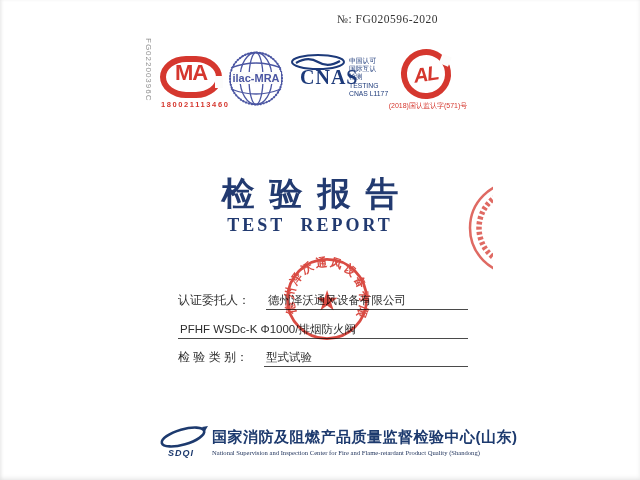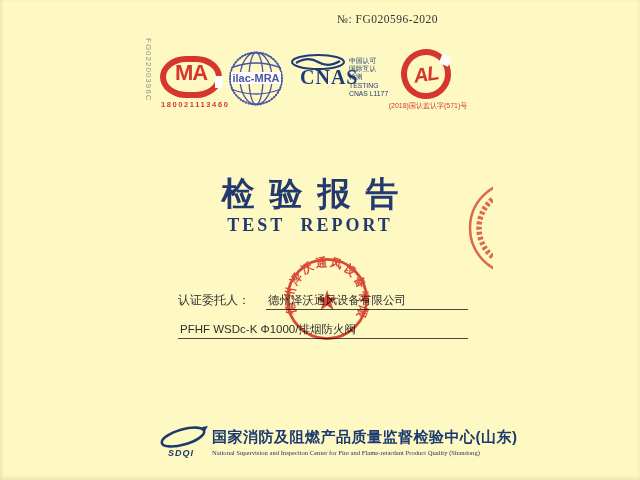--- a/index.html
+++ b/index.html
@@ -1,17 +1,17 @@
 <!DOCTYPE html>
 <html><head>
 <meta charset="utf-8">
 <style>
   html,body{margin:0;padding:0;background:#9a9a9a;}
   #page{
-    position:relative;width:640px;height:480px;background:#fef9c3;
+    position:relative;width:640px;height:480px;background:#ffffff;
     font-family:"Liberation Sans",sans-serif;overflow:hidden;
     box-shadow:inset 0 -2px 4px rgba(0,0,0,.08), inset 2px 0 3px rgba(0,0,0,.04);
     text-decoration:underline;
   }
   .abs{position:absolute;}
 
   
   #report-no{left:337px;top:13px;font-family:"Liberation Serif",serif;font-size:11.5px;color:#333;letter-spacing:.5px;}
 
   
@@ -118,20 +118,24 @@
     <circle cx="61" cy="53" r="37" fill="none" stroke="#d5372e" stroke-width="5.5" stroke-dasharray="3 2.2"></circle>
   </svg>
 
   <div class="form-row" id="row-0">
     <span class="lbl">认证委托人：</span>
     <span class="val">德州泽沃通风设备有限公司</span>
   </div>
   <div class="form-row" id="row-1">
     <span class="val">PFHF WSDc-K Φ1000/排烟防火阀</span>
   </div>
+  <div class="form-row" id="row-2">
+    <span class="lbl">检 验 类 别：</span>
+    <span class="val">型式试验</span>
+  </div>
 
   <svg class="abs" id="stamp" width="86" height="86" viewBox="0 0 100 100">
     <circle cx="50" cy="50" r="46" fill="none" stroke="#d5372e" stroke-width="3.2"></circle>
     <defs>
       <path id="stampArc" d="M 15,68 A 39,39 0 1 1 85,68" fill="none"></path>
     </defs>
     <text font-size="13.5" fill="#d5372e" letter-spacing="2.5" font-family="Liberation Sans, sans-serif" font-weight="bold">
       <textPath href="#stampArc" startOffset="2">德州泽沃通风设备有限公司</textPath>
     </text>
     <text x="50" y="63" text-anchor="middle" font-size="32" fill="#d5372e">★</text>

